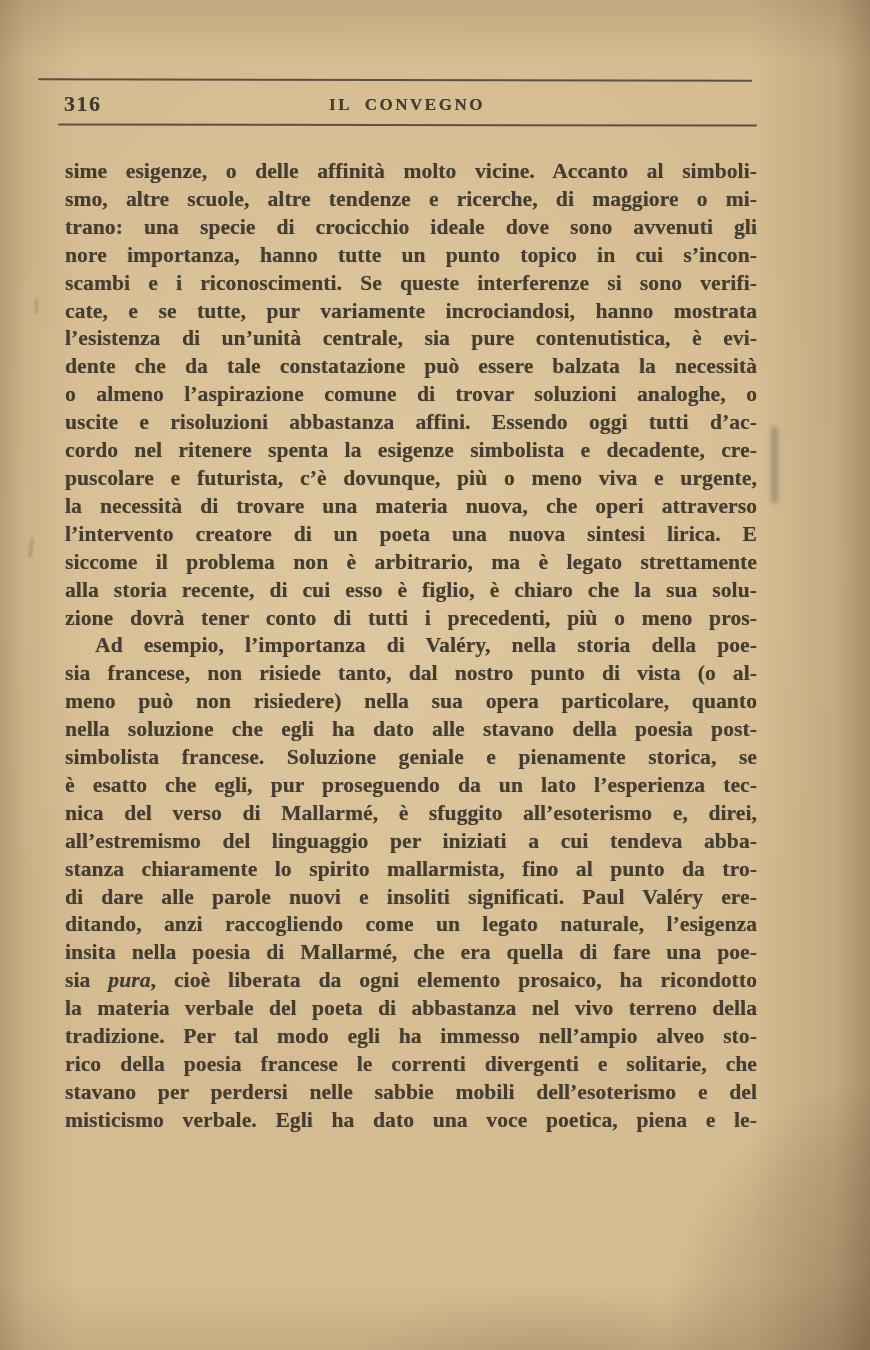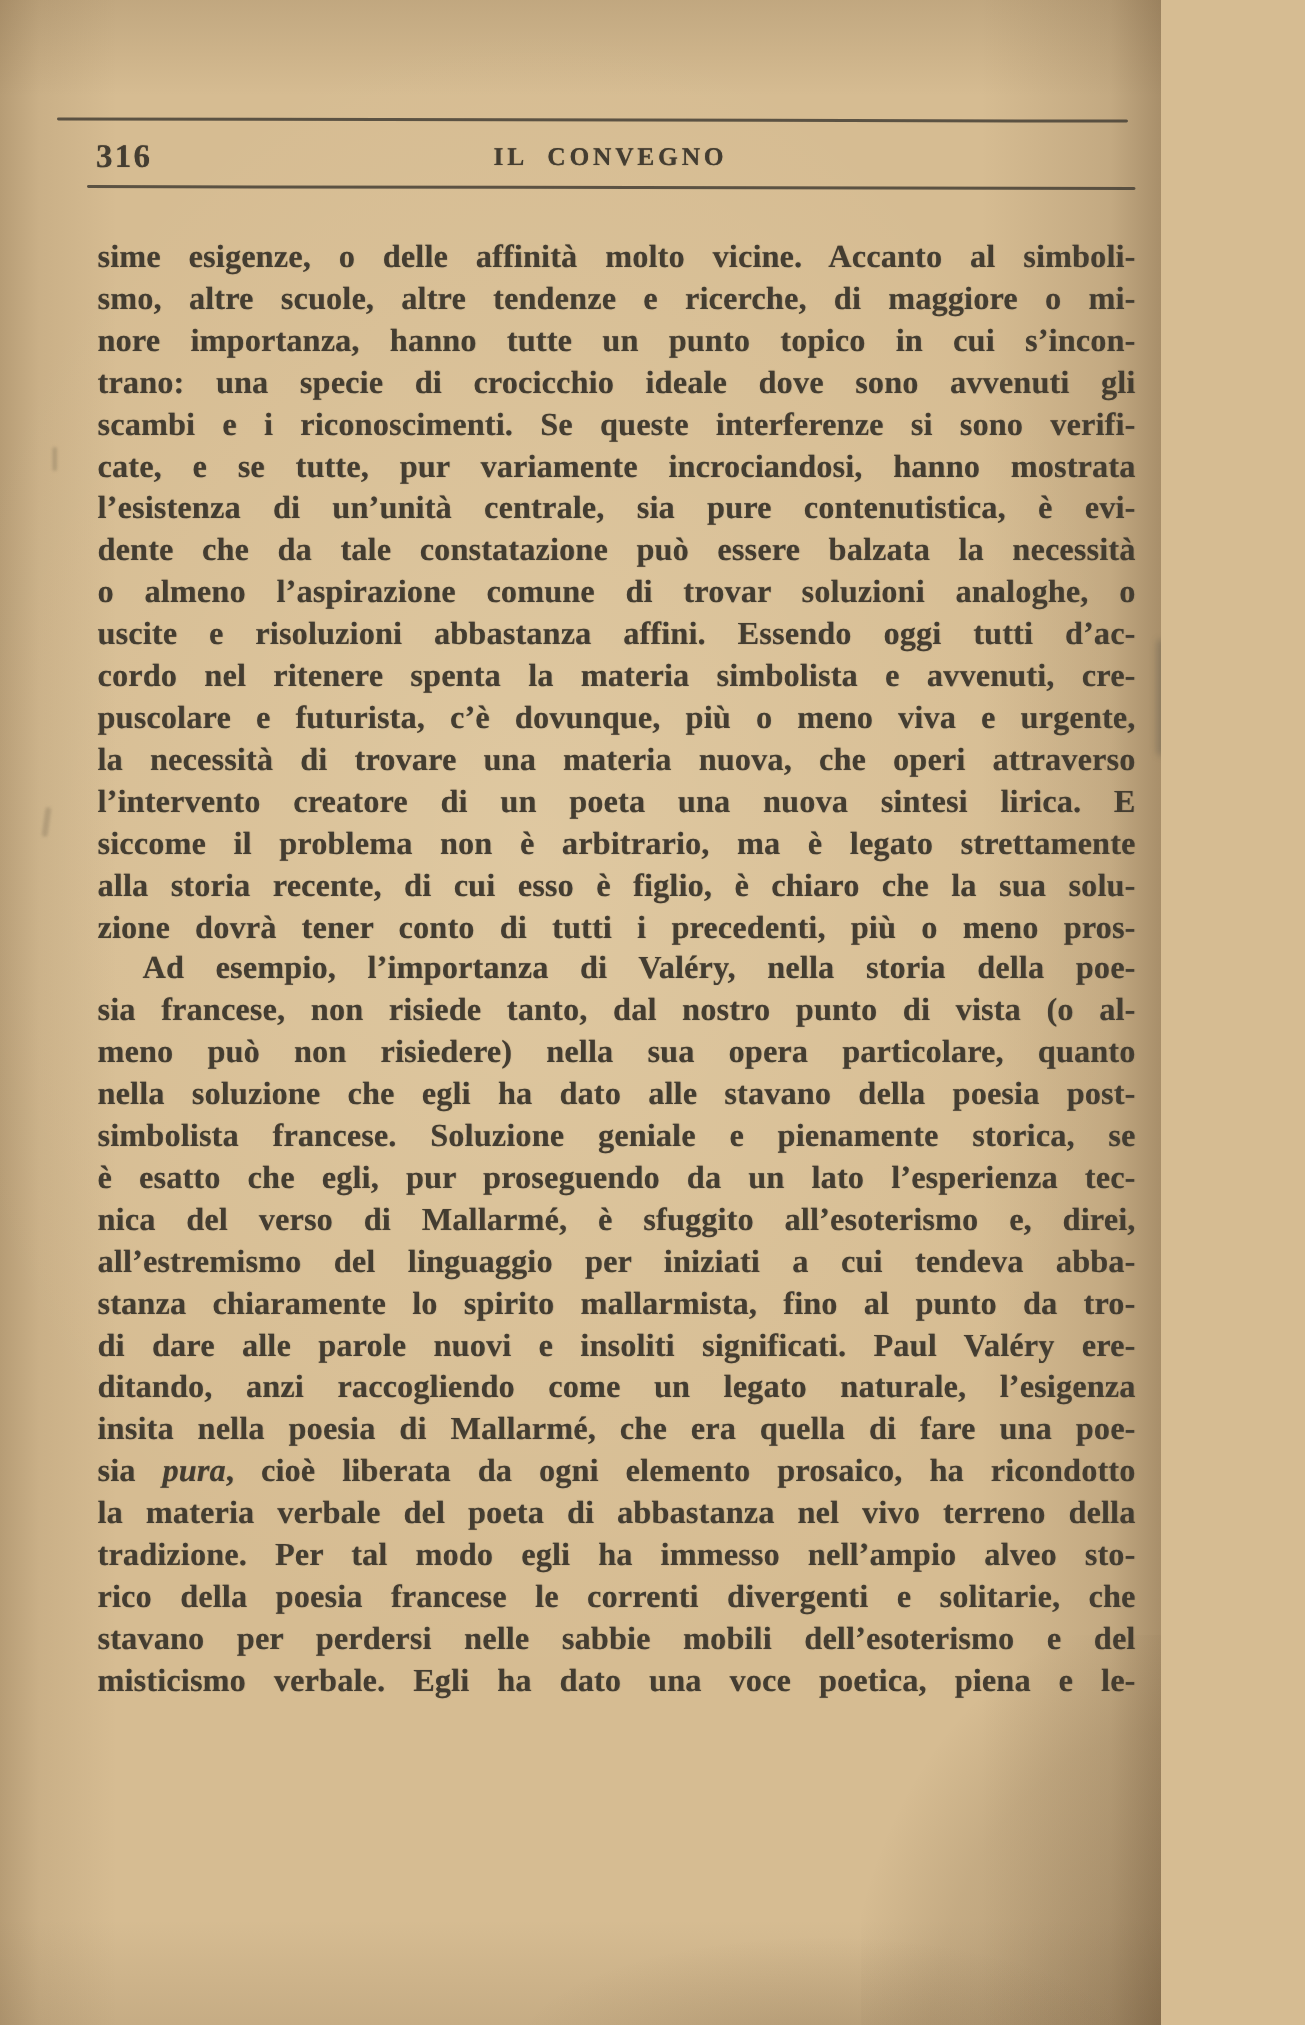--- a/index.html
+++ b/index.html
@@ -10,21 +10,21 @@
   *{box-sizing:border-box;}
   html,body{margin:0;padding:0;}
   body{
     width:870px;height:1350px;
     font-family:"Liberation Serif","DejaVu Serif",serif;
     background:#d6bc92;
     overflow:hidden;
   }
   .page{
     position:relative;
-    width:774px;height:1350px;
+    width:870px;height:1350px;
     background-color:var(--paper);
     background-image:
       radial-gradient(ellipse 70% 55% at 46% 42%, rgba(255,244,214,0.22), rgba(0,0,0,0) 75%),
       linear-gradient(90deg, rgba(92,66,36,0.26) 0px, rgba(92,66,36,0.10) 26px, rgba(0,0,0,0) 78px),
       linear-gradient(270deg, rgba(80,56,30,0.34) 0px, rgba(80,56,30,0.14) 34px, rgba(0,0,0,0) 120px),
       linear-gradient(180deg, rgba(84,60,32,0.16) 0px, rgba(0,0,0,0) 64px),
       linear-gradient(0deg, rgba(84,60,32,0.12) 0px, rgba(0,0,0,0) 70px);
     overflow:hidden;
     padding-left:38px;
   }
@@ -104,29 +104,29 @@
   <div class="page-number">316</div>
 
   <div class="running-title">IL CONVEGNO</div>
 
   <div class="rule rule-bottom"></div>
 
   <main class="text-block">
       <div class="paragraph">
         <div class="line">sime esigenze, o delle affinità molto vicine. Accanto al simboli-</div>
         <div class="line">smo, altre scuole, altre tendenze e ricerche, di maggiore o mi-</div>
+        <div class="line">trano: una specie di crocicchio ideale dove sono avvenuti gli</div>
         <div class="line">nore importanza, hanno tutte un punto topico in cui s’incon-</div>
-        <div class="line">trano: una specie di crocicchio ideale dove sono avvenuti gli</div>
         <div class="line">scambi e i riconoscimenti. Se queste interferenze si sono verifi-</div>
         <div class="line">cate, e se tutte, pur variamente incrociandosi, hanno mostrata</div>
         <div class="line">l’esistenza di un’unità centrale, sia pure contenutistica, è evi-</div>
         <div class="line">dente che da tale constatazione può essere balzata la necessità</div>
         <div class="line">o almeno l’aspirazione comune di trovar soluzioni analoghe, o</div>
         <div class="line">uscite e risoluzioni abbastanza affini. Essendo oggi tutti d’ac-</div>
-        <div class="line">cordo nel ritenere spenta la materia simbolista e avvenuti, cre-</div>
+        <div class="line">cordo nel ritenere spenta la esigenze simbolista e decadente, cre-</div>
         <div class="line">puscolare e futurista, c’è dovunque, più o meno viva e urgente,</div>
         <div class="line">la necessità di trovare una materia nuova, che operi attraverso</div>
         <div class="line">l’intervento creatore di un poeta una nuova sintesi lirica. E</div>
         <div class="line">siccome il problema non è arbitrario, ma è legato strettamente</div>
         <div class="line">alla storia recente, di cui esso è figlio, è chiaro che la sua solu-</div>
         <div class="line">zione dovrà tener conto di tutti i precedenti, più o meno pros-</div>
       </div>
       <div class="paragraph indented">
         <div class="line">Ad esempio, l’importanza di Valéry, nella storia della poe-</div>
         <div class="line">sia francese, non risiede tanto, dal nostro punto di vista (o al-</div>

